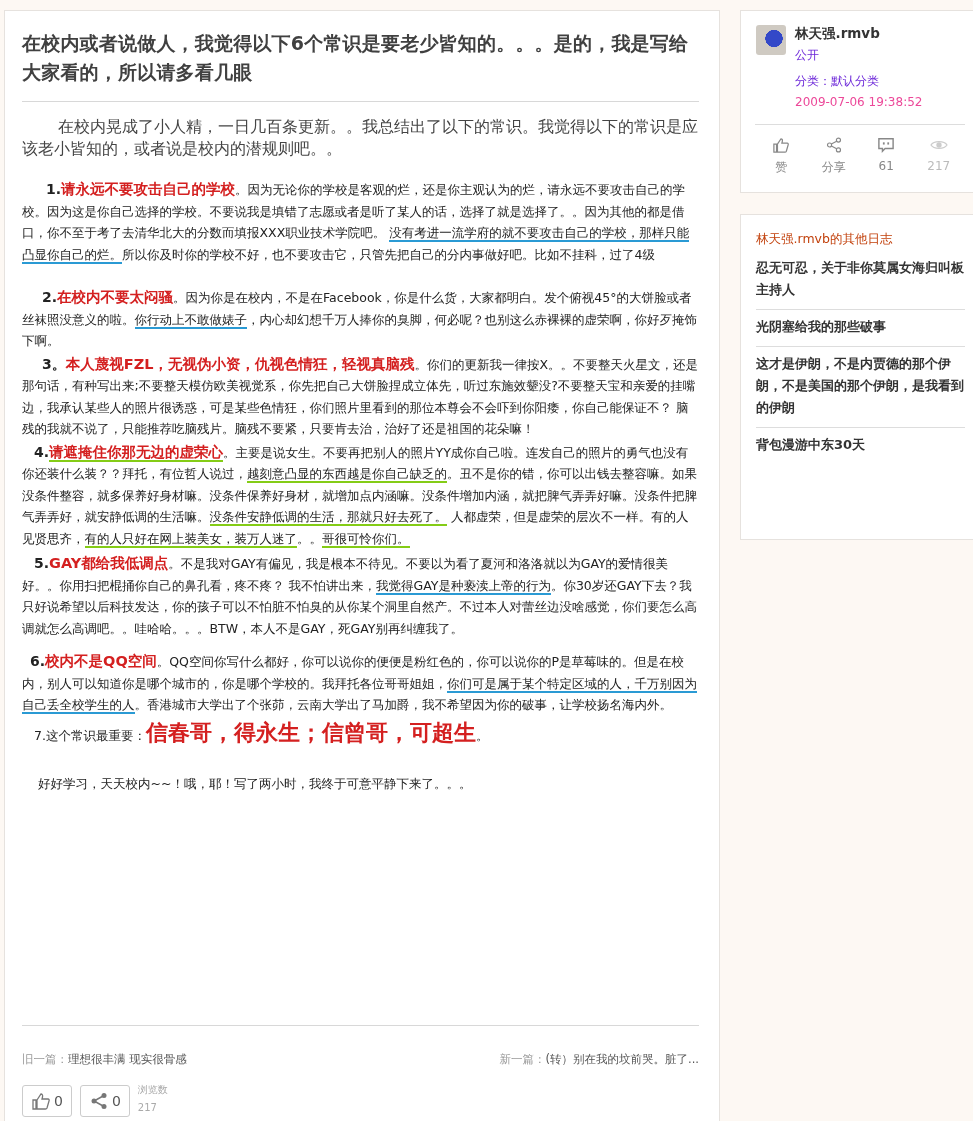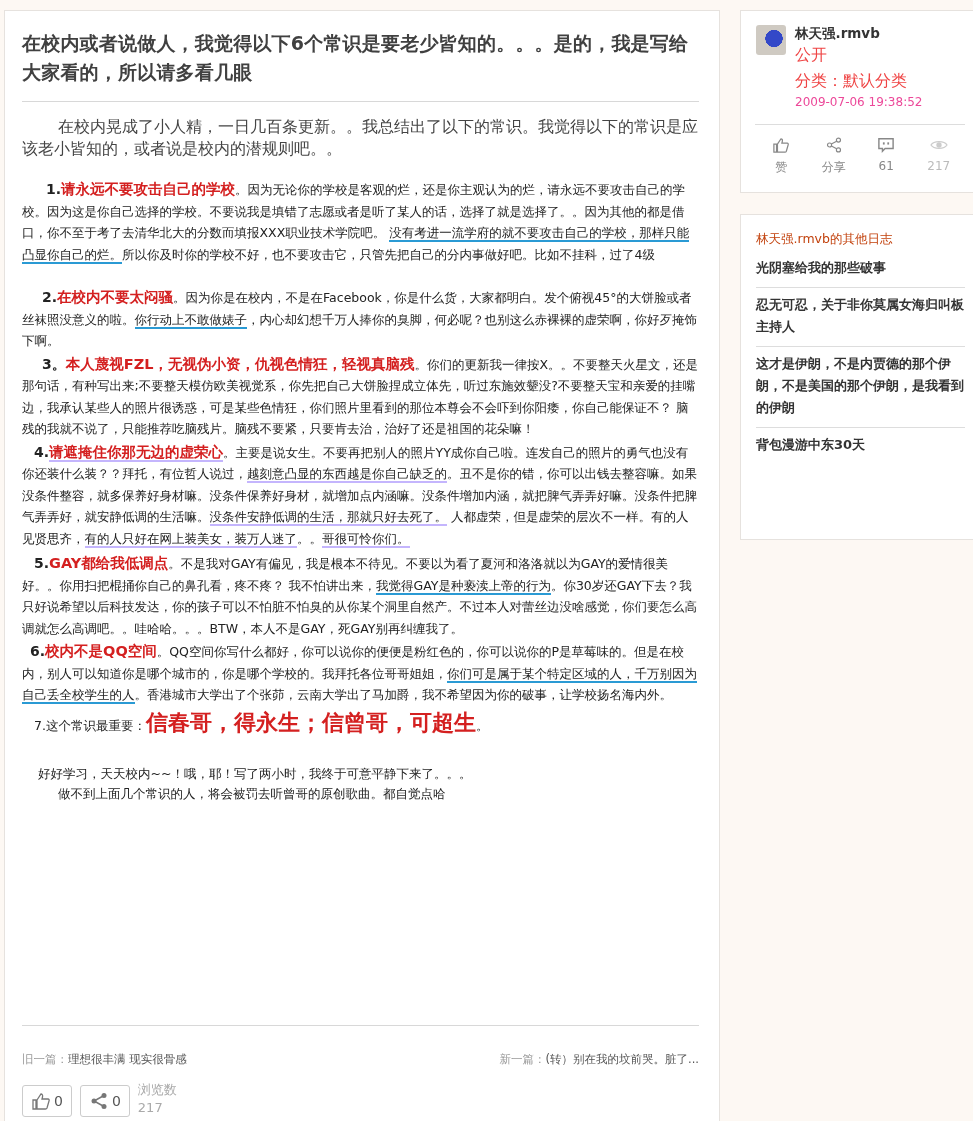--- a/index.html
+++ b/index.html
@@ -20,47 +20,47 @@
     letter-spacing: 0.2px;
   }
   .hr { height: 1px; background: #d8d8d8; margin: 14px 0 0 0; }
   .body-text { font-size: 12.5px; line-height: 21.5px; color: #222; }
   .intro { margin-top: 14px; color: #444; font-size: 16px; }
   .indent { text-indent: 36px; }
   .para { margin-top: 10px; }
   .red { color: #d42020; font-size: 14.5px; font-weight: bold; }
   .red-big { color: #d42020; font-size: 22px; font-weight: bold; }
   .u-cyan { border-bottom: 2px solid #2a9ad4; }
-  .u-blue { border-bottom: 2px solid #c4b5fd; }
+  .u-blue { border-bottom: 2px solid #84cc16; }
   .num { font-weight: bold; font-size: 14px; }
   .ending { margin-top: 28px; font-size: 12.5px; line-height: 20px; }
   .footer {
     position: absolute; left: 17px; right: 20px; top: 1014px;
   }
   .footer .hr { margin: 0; }
   .nav-row { display: flex; justify-content: space-between; margin-top: 26px; font-size: 11.5px; color: #999; }
   .nav-row .link { color: #555; }
   .btn-row { display: flex; align-items: flex-start; margin-top: 18px; }
   .btn {
     height: 32px; border: 1px solid #ccc; border-radius: 3px; display: flex; align-items: center;
     padding: 0 8px; margin-right: 8px; font-size: 14px; color: #555; background: #fff;
   }
   .btn svg { margin-right: 3px; }
-  .views { font-size: 13px; color: #aaa; line-height: 18px; margin-top: -4px; }
+  .views { font-size: 10px; color: #aaa; line-height: 18px; margin-top: -4px; }
   .side-card {
     position: absolute; left: 740px; width: 240px; background: #fff; border: 1px solid #e6e2de;
   }
   .profile { top: 10px; height: 183px; padding: 14px 14px 0 14px; }
   .avatar {
     position: absolute; left: 15px; top: 14px; width: 30px; height: 30px; border-radius: 3px;
     background: radial-gradient(circle at 60% 45%, #3348c8 0 35%, #cfcac2 36% 100%);
   }
   .pinfo { margin-left: 40px; }
   .pname { font-size: 13.5px; font-weight: bold; color: #333; line-height: 16px; }
-  .pmeta { font-size: 16px; color: #ef4444; margin-top: 6px; line-height: 16px; }
+  .pmeta { font-size: 12px; color: #6d28d9; margin-top: 6px; line-height: 16px; }
   .pdate { font-size: 12px; color: #ec4899; margin-top: 6px; }
   .stats-hr { height: 1px; background: #ddd; margin-top: 15px; }
   .stats { display: flex; margin-top: 12px; }
   .stat { width: 53px; text-align: center; font-size: 12px; color: #888; }
   .stat .lbl { margin-top: 3px; display: block; }
   .others { top: 214px; height: 326px; padding: 16px 14px 0 15px; }
   .others-title { font-size: 12.5px; color: #c2410c; }
   .others-list { list-style: none; margin-top: 7px; }
   .others-list li {
     font-size: 13px; font-weight: bold; color: #333; line-height: 22px;
@@ -92,31 +92,30 @@
     </p>
 
     <p class="para" style="margin-top:2px; text-indent:12px;">
       <span class="num">4.</span><span class="red u-blue">请遮掩住你那无边的虚荣心</span><span>。主要是说女生。不要再把别人的照片YY成你自己啦。连发自己的照片的勇气也没有你还装什么装？？拜托，有位哲人说过，</span><span class="u-blue">越刻意凸显的东西越是你自己缺乏的</span><span>。丑不是你的错，你可以出钱去整容嘛。如果没条件整容，就多保养好身材嘛。没条件保养好身材，就增加点内涵嘛。没条件增加内涵，就把脾气弄弄好嘛。没条件把脾气弄弄好，就安静低调的生活嘛。</span><span class="u-blue">没条件安静低调的生活，那就只好去死了。</span><span> 人都虚荣，但是虚荣的层次不一样。有的人见贤思齐，</span><span class="u-blue">有的人只好在网上装美女，装万人迷了</span><span>。。</span><span class="u-blue">哥很可怜你们。</span>
     </p>
 
     <p class="para" style="margin-top:4px; text-indent:12px;">
       <span class="num">5.</span><span class="red">GAY都给我低调点</span><span>。不是我对GAY有偏见，我是根本不待见。不要以为看了夏河和洛洛就以为GAY的爱情很美好。。你用扫把棍捅你自己的鼻孔看，疼不疼？ 我不怕讲出来，</span><span class="u-cyan">我觉得GAY是种亵渎上帝的行为</span><span>。你30岁还GAY下去？我只好说希望以后科技发达，你的孩子可以不怕脏不怕臭的从你某个洞里自然产。不过本人对蕾丝边没啥感觉，你们要怎么高调就怎么高调吧。。哇哈哈。。。BTW，本人不是GAY，死GAY别再纠缠我了。</span>
     </p>
 
-    <p class="para" style="margin-top:2px; text-indent:8px;">
+    <p class="para" style="margin-top:12px; text-indent:8px;">
       <span class="num">6.</span><span class="red">校内不是QQ空间</span><span>。QQ空间你写什么都好，你可以说你的便便是粉红色的，你可以说你的P是草莓味的。但是在校内，别人可以知道你是哪个城市的，你是哪个学校的。我拜托各位哥哥姐姐，</span><span class="u-cyan">你们可是属于某个特定区域的人，千万别因为自己丢全校学生的人</span><span>。香港城市大学出了个张茆，云南大学出了马加爵，我不希望因为你的破事，让学校扬名海内外。</span>
     </p>
 
     <p class="para" style="margin-top:6px; text-indent:12px;">
       <span>7.这个常识最重要：</span><span class="red-big">信春哥，得永生；信曾哥，可超生</span><span>。</span>
     </p>
 
     <div class="ending">
       <p style="text-indent:16px;">好好学习，天天校内~~！哦，耶！写了两小时，我终于可意平静下来了。。。</p>
-      <p style="text-indent:36px;">做不到上面几个常识的人，将会被罚去听曾哥的原创歌曲。都自觉点哈</p>
     </div>
   </div>
 
   <div class="footer">
     <div class="hr"></div>
     <div class="nav-row">
       <div>
         <span>旧一篇：</span><span class="link">理想很丰满 现实很骨感</span>
       </div>
       <div>
@@ -186,18 +185,18 @@
           <circle cx="10" cy="9" r="3" fill="#ccc"></circle>
         </svg>
       <span class="lbl">217</span>
     </div>
   </div>
 </div>
 
 <div class="side-card others">
   <div class="others-title">林天强.rmvb的其他日志</div>
   <ul class="others-list">
+    <li>忍无可忍，关于非你莫属女海归叫板主持人</li>
     <li>光阴塞给我的那些破事</li>
-    <li>忍无可忍，关于非你莫属女海归叫板主持人</li>
     <li>这才是伊朗，不是内贾德的那个伊朗，不是美国的那个伊朗，是我看到的伊朗</li>
     <li>背包漫游中东30天</li>
   </ul>
 </div>
 
 </body></html>

